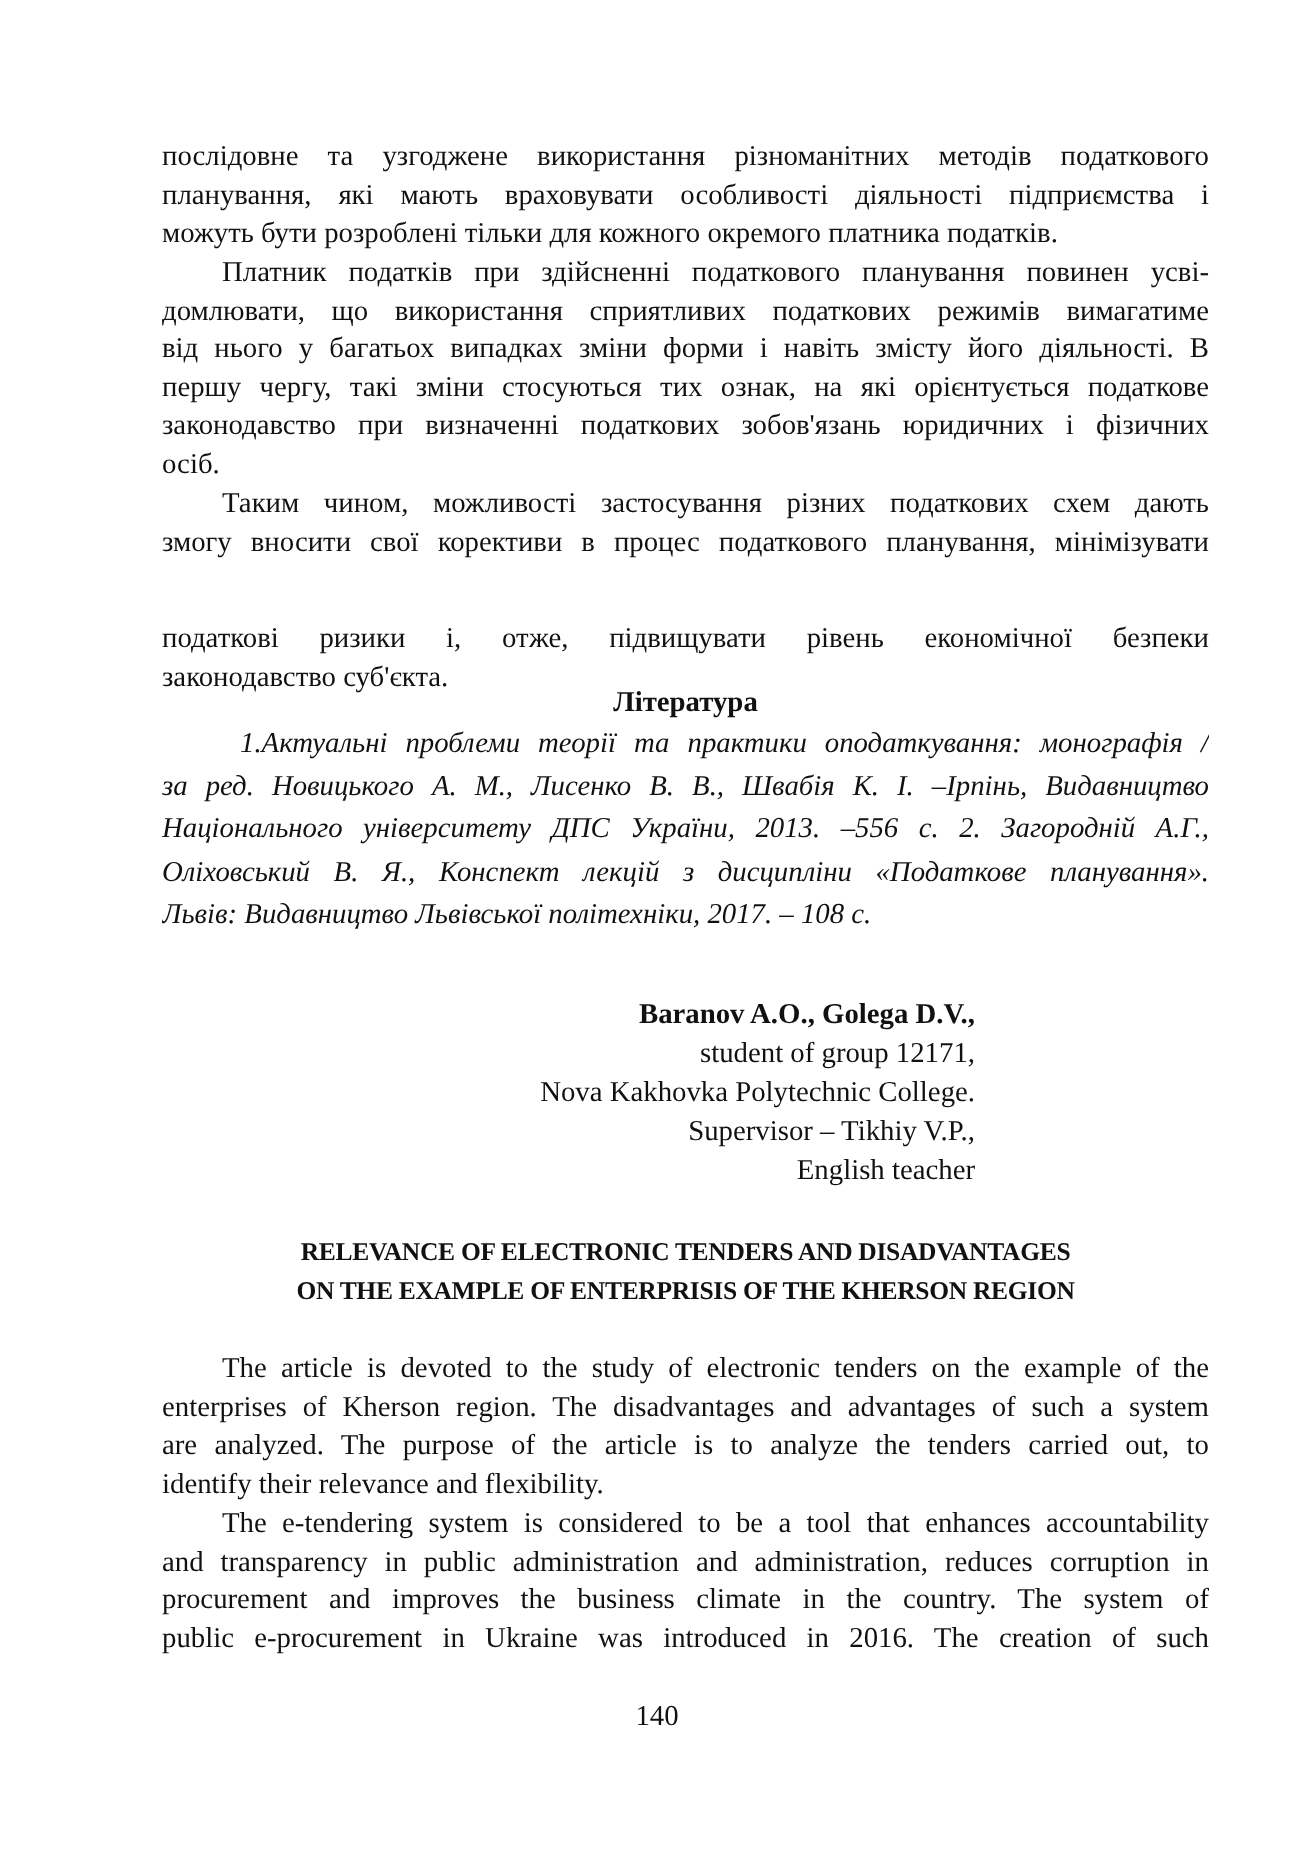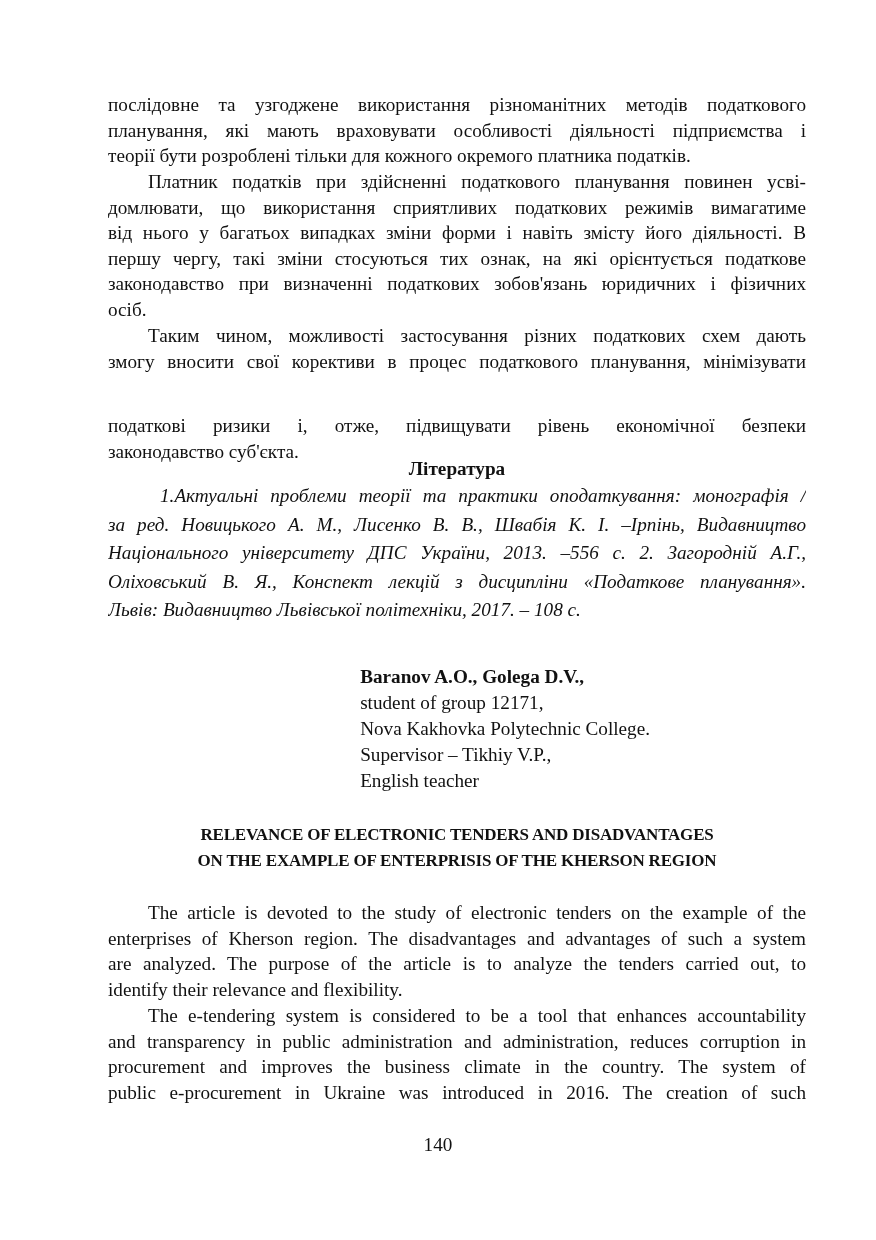--- a/index.html
+++ b/index.html
@@ -57,21 +57,21 @@
       font-style: italic;
       font-size: 19.2px;
       line-height: 28.5px;
     }
     .refs .line { height: 28.5px; }
     .refs .line.indent { padding-left: 52px; }
     .author-block {
       position: absolute;
       right: 70px;
       top: 664px;
-      text-align: left;
+      text-align: right;
       font-size: 19.2px;
       line-height: 26px;
     }
     .author-block .authors {
       font-weight: bold;
     }
     .title-block {
       position: absolute;
       left: 108px;
       width: 698px;
@@ -92,21 +92,21 @@
     }
   </style>
 </head>
 <body>
 
 <div class="page">
 
   <div class="para" style="top:92px;">
     <span class="line" style="white-space: normal; overflow: hidden;">послідовне та узгоджене використання різноманітних методів податкового</span>
     <span class="line" style="white-space: normal; overflow: hidden;">планування, які мають враховувати особливості діяльності підприємства і</span>
-    <span class="line last" style="white-space: normal; overflow: hidden;">теорії бути розроблені тільки для кожного окремого платника податків.</span>
+    <span class="line last" style="white-space: normal; overflow: hidden;">можуть бути розроблені тільки для кожного окремого платника податків.</span>
   </div>
 
   <div class="para" style="top:169px;">
     <span class="line indent" style="white-space: normal; overflow: hidden;">Платник податків при здійсненні податкового планування повинен усві-</span>
     <span class="line" style="white-space: normal; overflow: hidden;">домлювати, що використання сприятливих податкових режимів вимагатиме</span>
     <span class="line" style="white-space: normal; overflow: hidden;">від нього у багатьох випадках зміни форми і навіть змісту його діяльності. В</span>
     <span class="line" style="white-space: normal; overflow: hidden;">першу чергу, такі зміни стосуються тих ознак, на які орієнтується податкове</span>
     <span class="line" style="white-space: normal; overflow: hidden;">законодавство при визначенні податкових зобов'язань юридичних і фізичних</span>
     <span class="line last" style="white-space: normal; overflow: hidden;">осіб.</span>
   </div>

